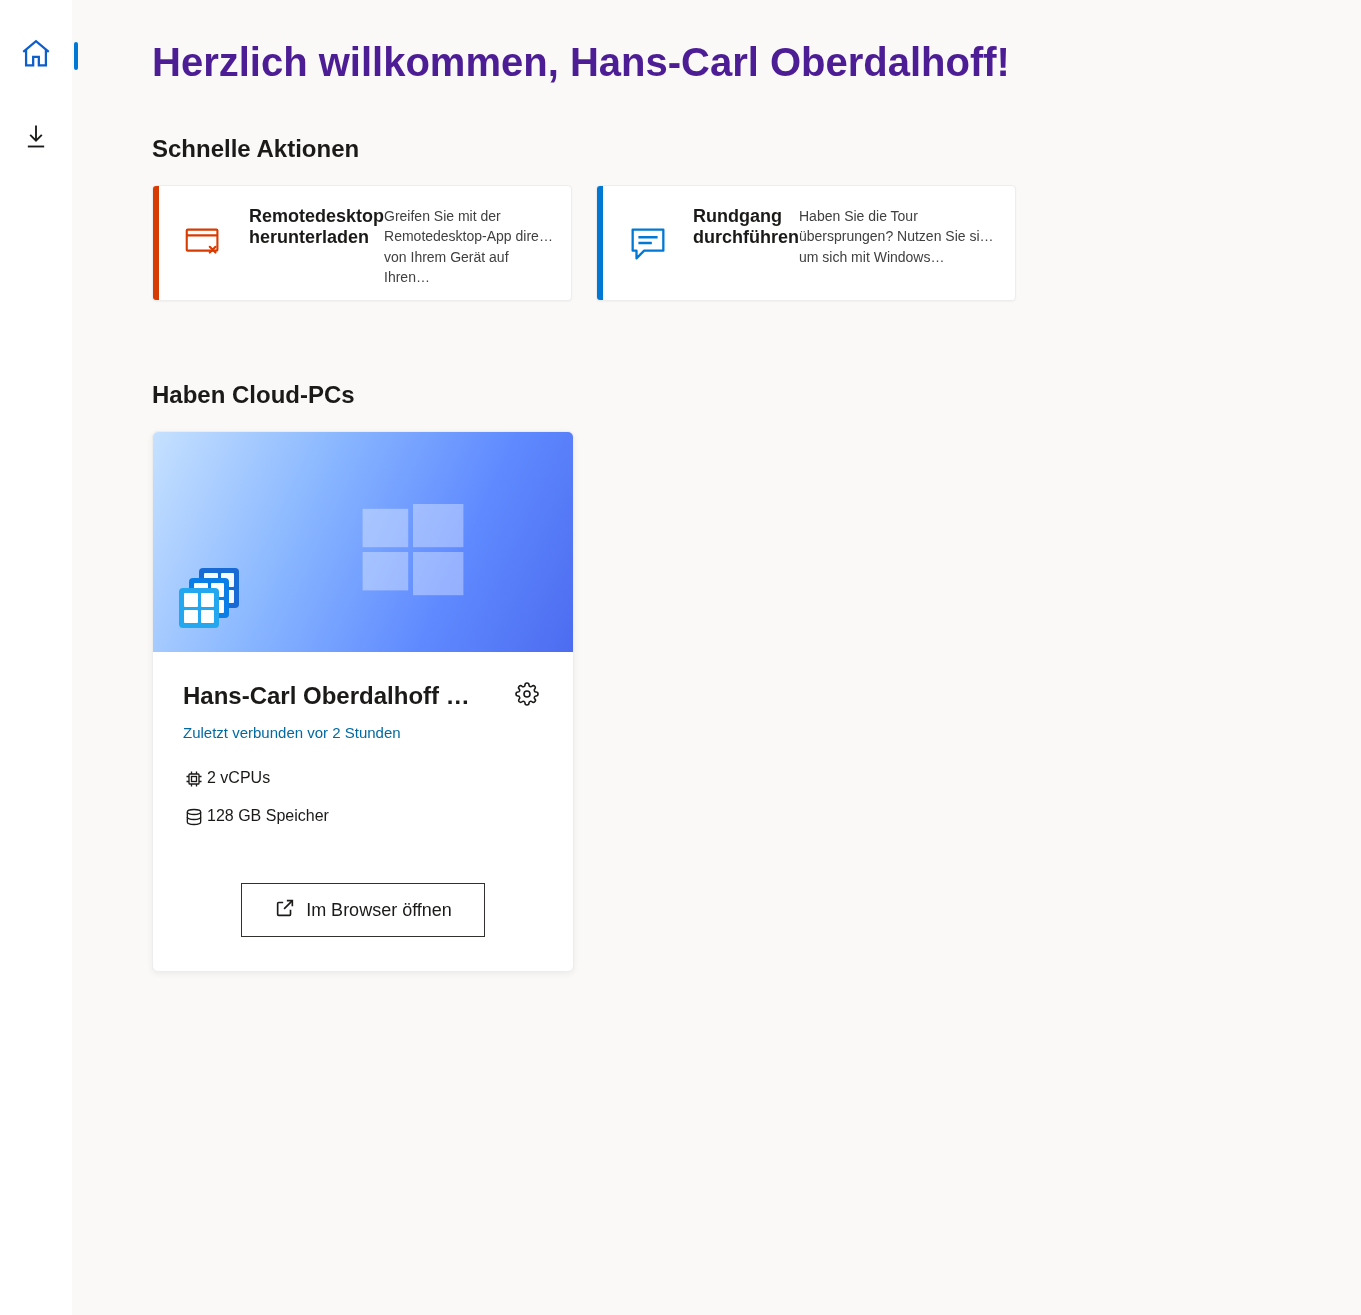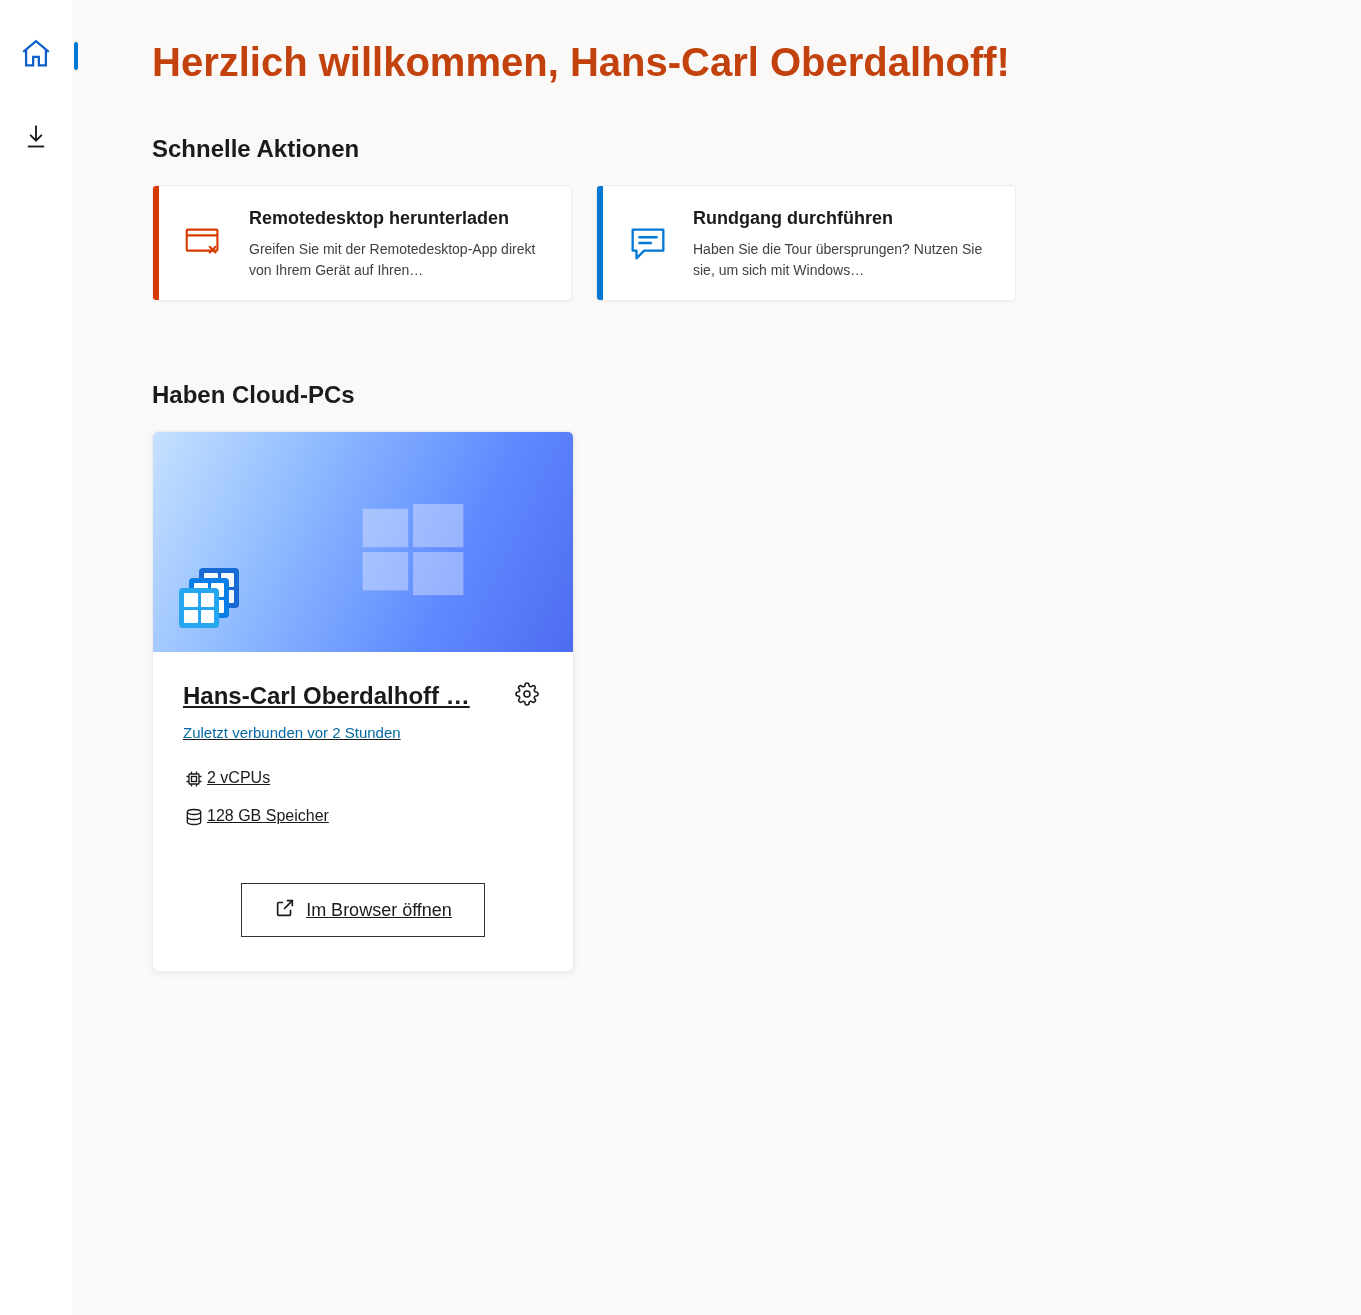--- a/index.html
+++ b/index.html
@@ -44,21 +44,21 @@
     }
     .main {
       flex: 1;
       padding: 40px 60px 40px 80px;
       background: #faf9f8;
     }
     .page-title {
       font-size: 40px;
       font-weight: 600;
       margin-bottom: 50px;
-      color: #c2410c;
+      color: #4c1d95;
     }
     .section-title {
       font-size: 24px;
       font-weight: 700;
       margin-bottom: 22px;
       color: #1b1a19;
     }
     .quick-actions {
       display: flex;
       gap: 24px;
@@ -85,21 +85,21 @@
     .qa-icon {
       width: 90px;
       display: flex;
       align-items: center;
       justify-content: center;
       flex-shrink: 0;
     }
     .qa-body {
       padding: 20px 18px 18px 0;
       display: flex;
-      flex-direction: column;
+      flex-direction: row;
       justify-content: center;
       overflow: hidden;
     }
     .qa-title {
       font-size: 18px;
       font-weight: 600;
       color: #1b1a19;
       margin-bottom: 10px;
     }
     .qa-desc {
@@ -148,21 +148,20 @@
       grid-template-rows: 1fr 1fr;
       gap: 3px;
       padding: 5px;
     }
     .pc-sq div { background: #fff; border-radius: 1px; }
     .pc-sq.s1 { right: 0; top: 0; background: #0b61d1; opacity:0.9; }
     .pc-sq.s2 { right: 10px; top: 10px; background: #0a7ee6; }
     .pc-sq.s3 { right: 20px; top: 20px; background: #25a7f0; }
     .pc-body {
       padding: 26px 30px 34px 30px;
-      text-decoration: underline;
     }
     .pc-title-row {
       display: flex;
       align-items: center;
       justify-content: space-between;
       margin-bottom: 10px;
     }
     .pc-title {
       font-size: 24px;
       font-weight: 700;

